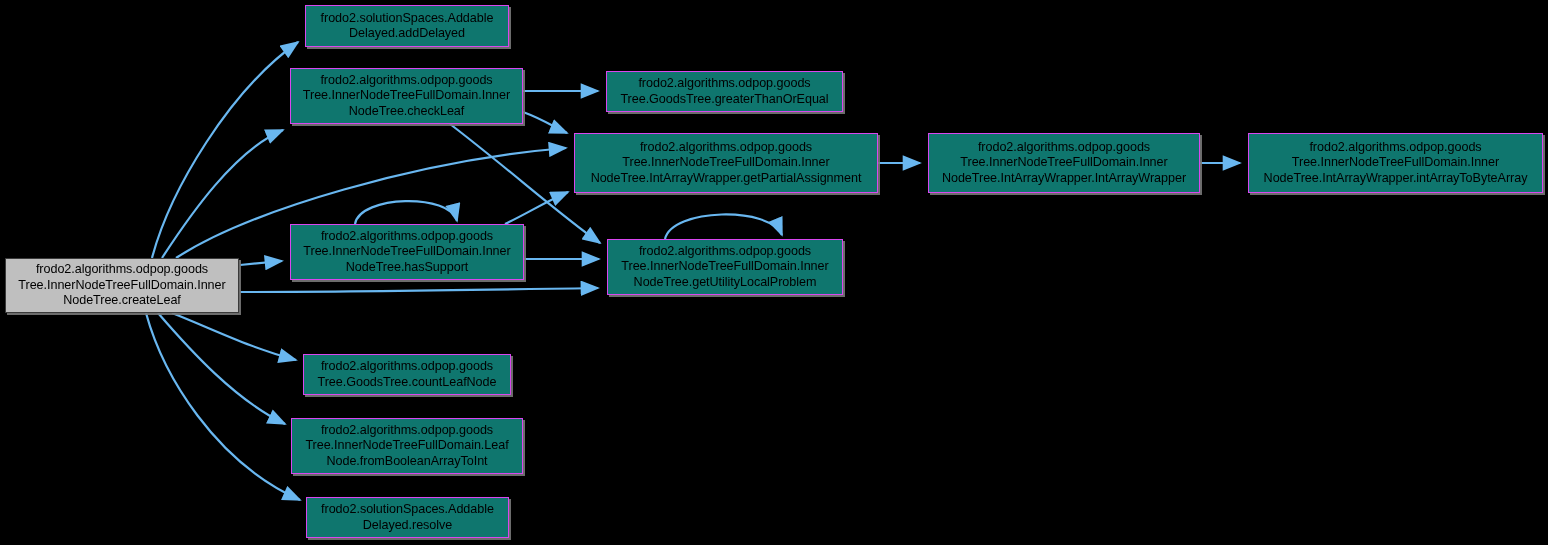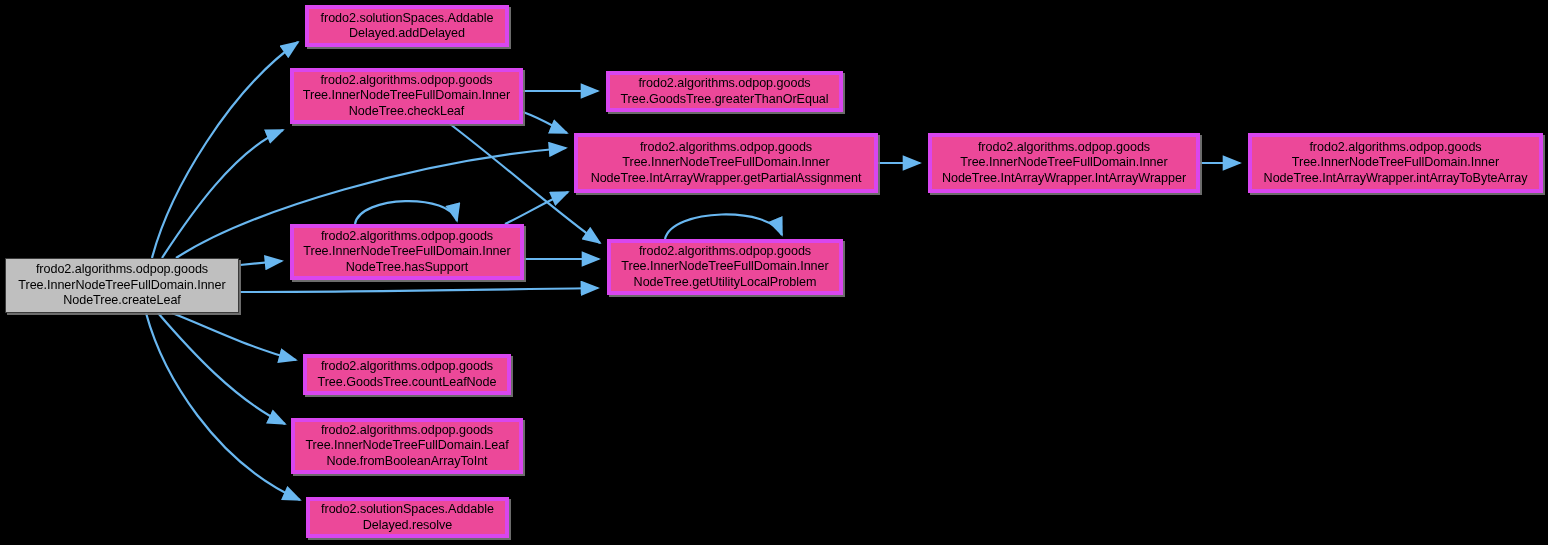--- a/index.html
+++ b/index.html
@@ -23,22 +23,22 @@
     height: 545px;
     pointer-events: none;
   }
   .node {
     position: absolute;
     box-sizing: border-box;
     display: flex;
     align-items: center;
     justify-content: center;
     text-align: center;
-    background: #ec4899;
-    border: 4px solid #d946ef;
+    background: #0f766e;
+    border: 1px solid #d946ef;
     box-shadow: 2px 2px 0 rgba(120,120,120,0.9);
     color: #000000;
     font-size: 12.6px;
     line-height: 15.4px;
     letter-spacing: -0.05px;
     padding: 2px 6px;
     white-space: pre-line;
   }
   .node.highlight {
     background: #bfbfbf;

